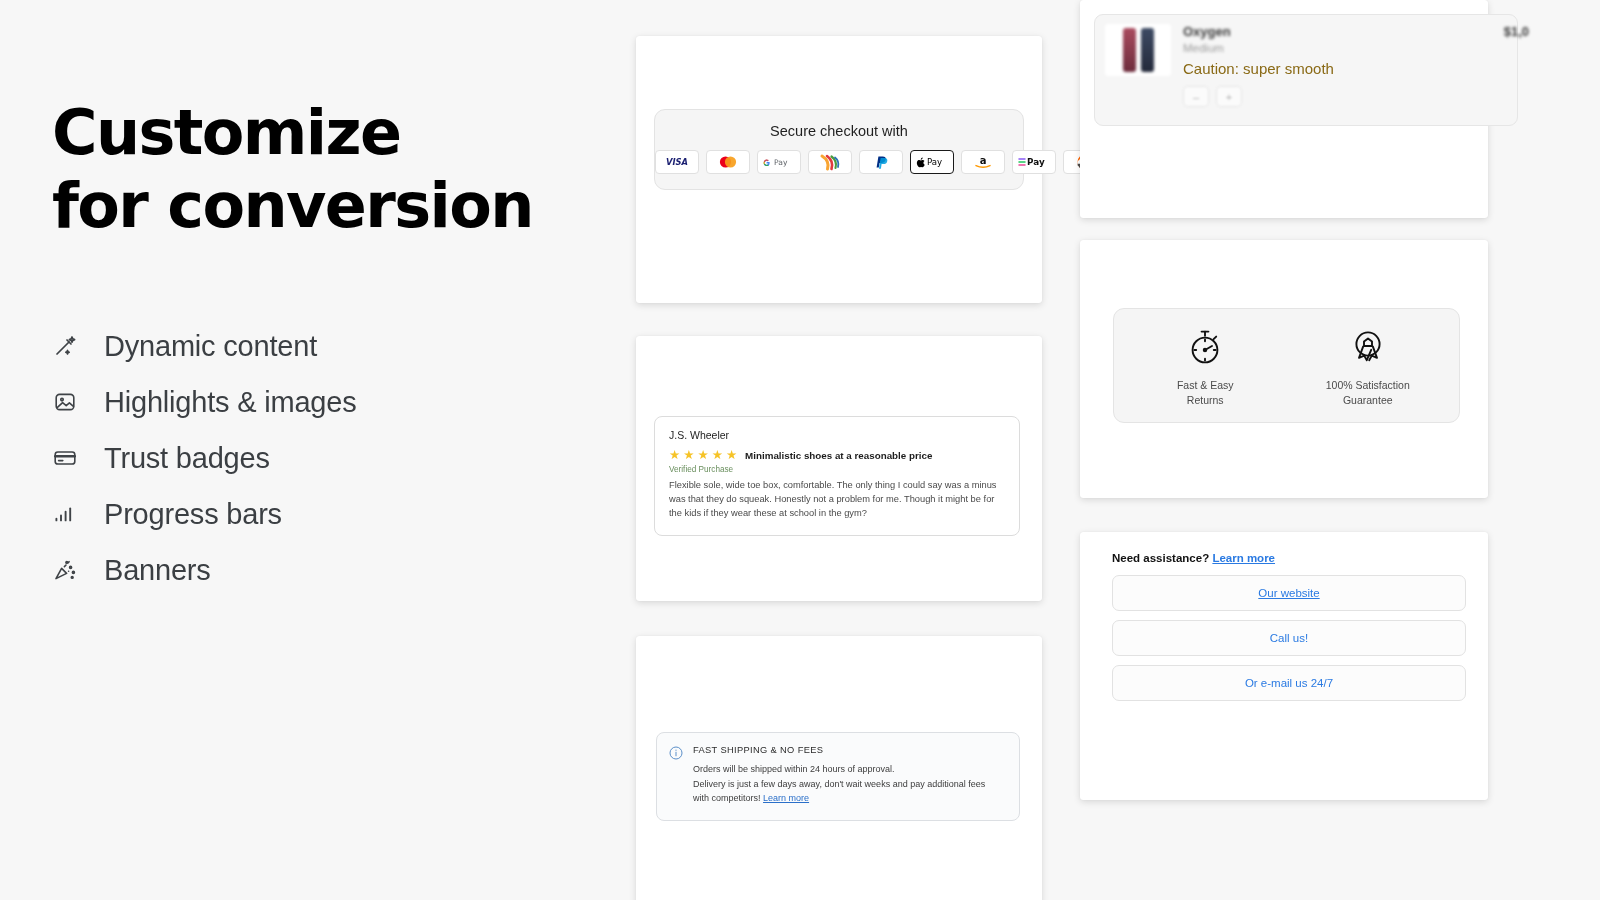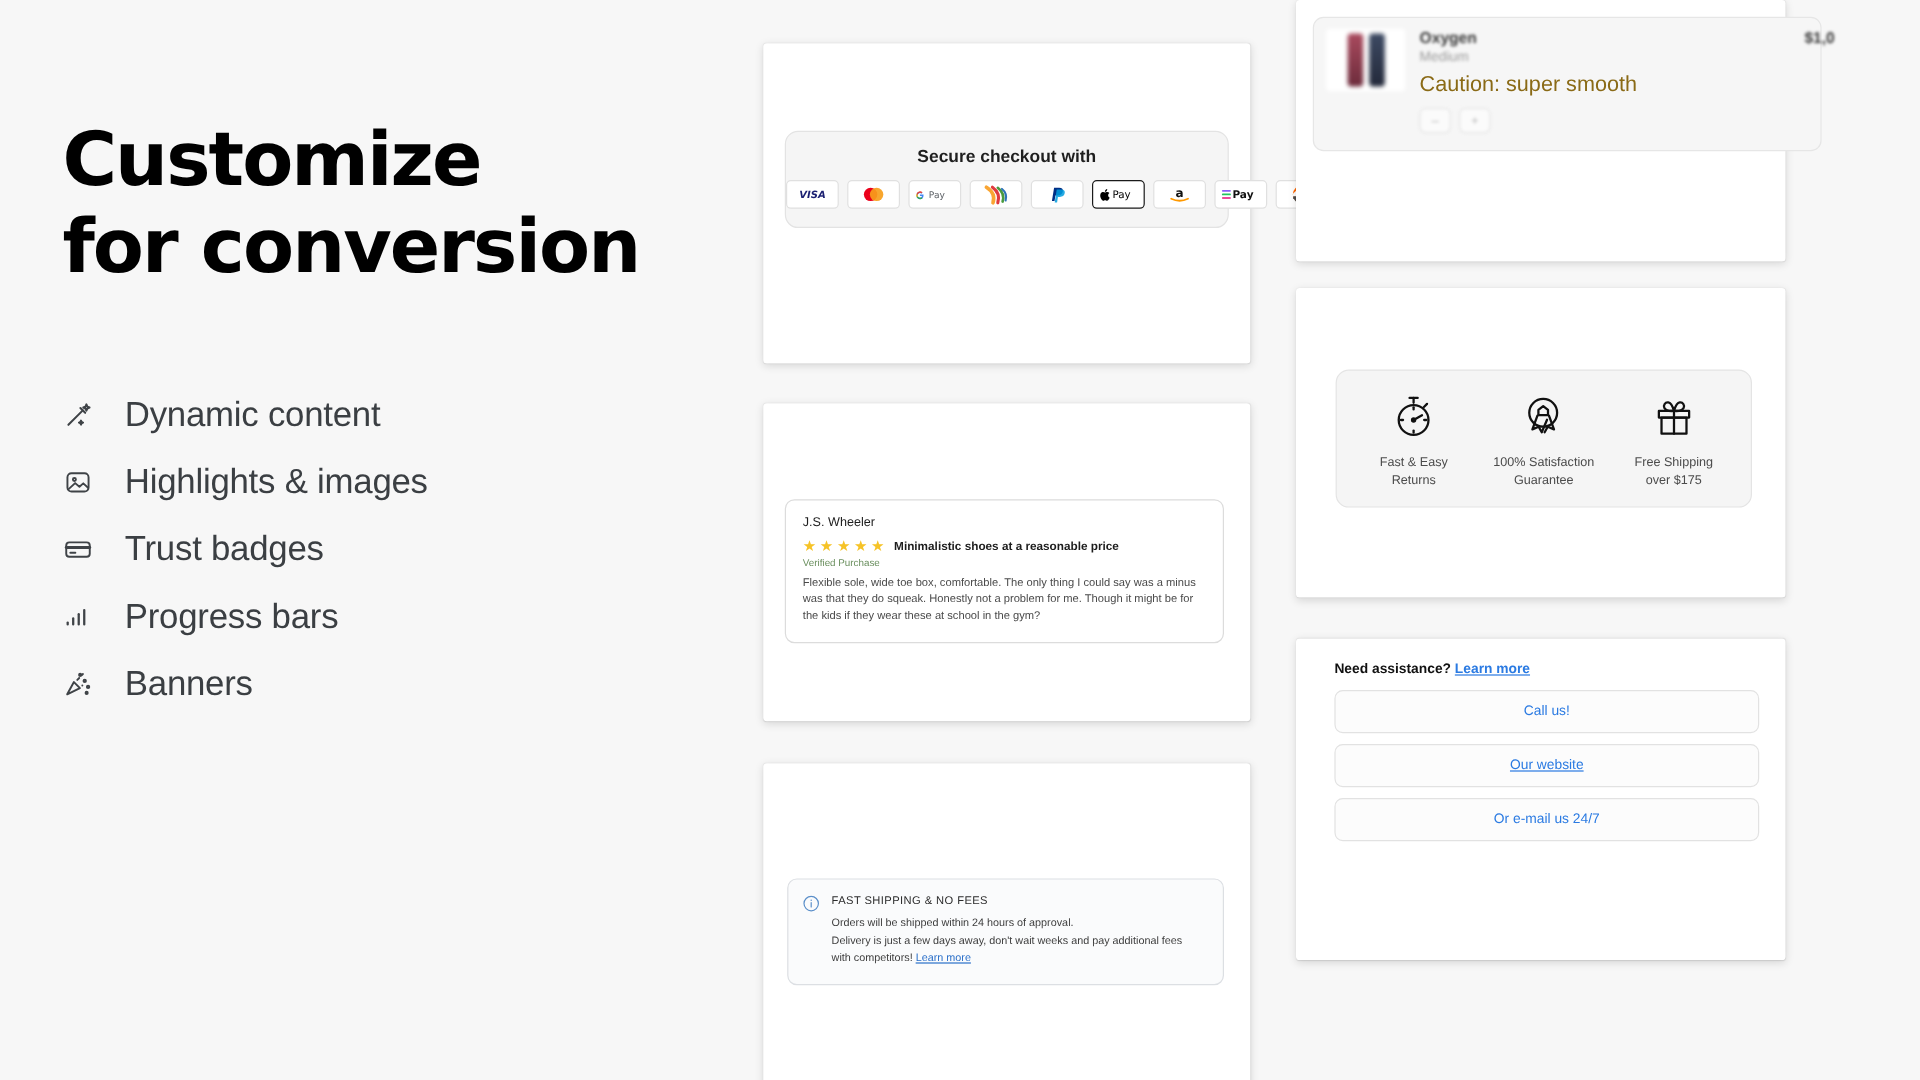--- a/index.html
+++ b/index.html
@@ -55,21 +55,21 @@
   .pay-panel {
     position: absolute; left: 18px; top: 73px; right: 18px;
     background: #f5f5f5;
     border: 1px solid #e3e3e3;
     border-radius: 11px;
     padding: 13px 0 15px 0;
   }
   .pay-title {
     text-align: center;
     font-size: 14.5px;
-    font-weight: 700;
+    font-weight: 400;
     color: #1f1f1f;
     margin-bottom: 11px;
   }
   .pay-rows { display: flex; gap: 7px; align-items: center; }
   .pay-row { display: flex; gap: 7px; }
   .pm {
     width: 44px; height: 24px;
     background: #fff;
     border: 1px solid #e0e0e0;
     border-radius: 4px;
@@ -132,21 +132,21 @@
     border-radius: 3px; flex: 0 0 66px;
     position: relative; overflow: hidden;
     filter: blur(1.6px);
   }
   .pt-a, .pt-b { position: absolute; top: 4px; width: 13px; height: 44px; border-radius: 3px; }
   .pt-a { left: 18px; background: linear-gradient(180deg,#a94a5e,#6d2c3c); }
   .pt-b { left: 36px; background: linear-gradient(180deg,#3d4a63,#23293a); }
   .prod-meta { flex: 1; position: relative; }
   .prod-name { font-size: 13px; font-weight: 700; color: #3a3a3a; filter: blur(1.5px); }
   .prod-variant { font-size: 11.5px; color: #9b9b9b; margin-top: 3px; filter: blur(1.5px); }
-  .prod-caution { font-size: 18px; color: #8a6a16; margin-top: 6px; }
+  .prod-caution { font-size: 15px; color: #8a6a16; margin-top: 6px; }
   .prod-price {
     position: absolute; right: -22px; top: 0;
     font-size: 13px; font-weight: 700; color: #3a3a3a; filter: blur(1.5px);
   }
   .qty-row { display: flex; gap: 7px; margin-top: 9px; }
   .qty-btn {
     width: 26px; height: 21px; background: #fbfbfb;
     border: 1px solid #e4e4e4; border-radius: 5px;
     display: flex; align-items: center; justify-content: center;
     font-size: 11px; color: #b5b5b5; filter: blur(1.2px);
@@ -454,43 +454,29 @@
             <path d="M15.2 19.4 l-4.2 11.4 5.2-2.2 2.6 4.6 4.4-10.4"></path>
             <path d="M24.8 19.4 l4.2 11.4 -5.2-2.2 -2.6 4.6"></path>
             <path d="M16 19 v-4.4 l4-3.2 4 3.2 V19 z"></path>
           </svg>
         </span>
         <span class="tlabel">
           <span>100% Satisfaction</span><br><span>Guarantee</span>
         </span>
       </div>
 
-      <div class="trust-item">
-        <span>
-          <svg width="40" height="40" viewBox="0 0 40 40" fill="none" stroke="#111" stroke-width="1.9" stroke-linejoin="round" stroke-linecap="round">
-            <rect x="7.4" y="15.4" width="25.2" height="5.6"></rect>
-            <rect x="9.6" y="21" width="20.8" height="13.4"></rect>
-            <path d="M20 15.4 v19"></path>
-            <path d="M20 15.4 C20 15.4 13.6 16 12 13 c-1.2-2.3 .6-5 3.2-4.6 2.8.4 4.8 7 4.8 7z"></path>
-            <path d="M20 15.4 C20 15.4 26.4 16 28 13 c1.2-2.3-.6-5-3.2-4.6 -2.8.4-4.8 7-4.8 7z"></path>
-          </svg>
-        </span>
-        <span class="tlabel">
-          <span>Free Shipping</span><br><span>over $175</span>
-        </span>
-      </div>
 
     </div>
   </div>
 
   <div class="card card-contact">
     <div class="ct-inner">
       <div class="ct-head">
         <span>Need assistance?</span>
         <a href="#">Learn more</a>
       </div>
+      <div class="ct-btn underline">Our website</div>
       <div class="ct-btn">Call us!</div>
-      <div class="ct-btn underline">Our website</div>
       <div class="ct-btn">Or e-mail us 24/7</div>
     </div>
   </div>
 
 </div>
 
 </body></html>

